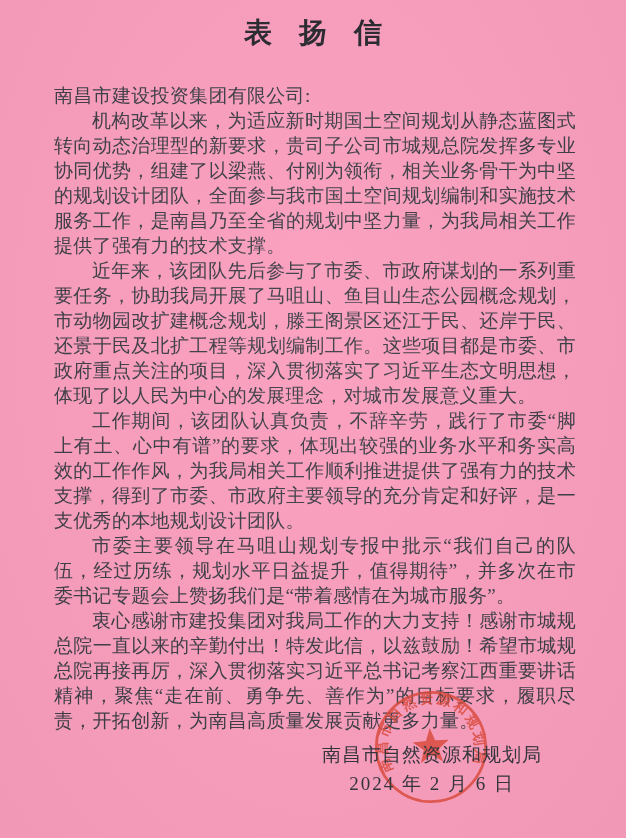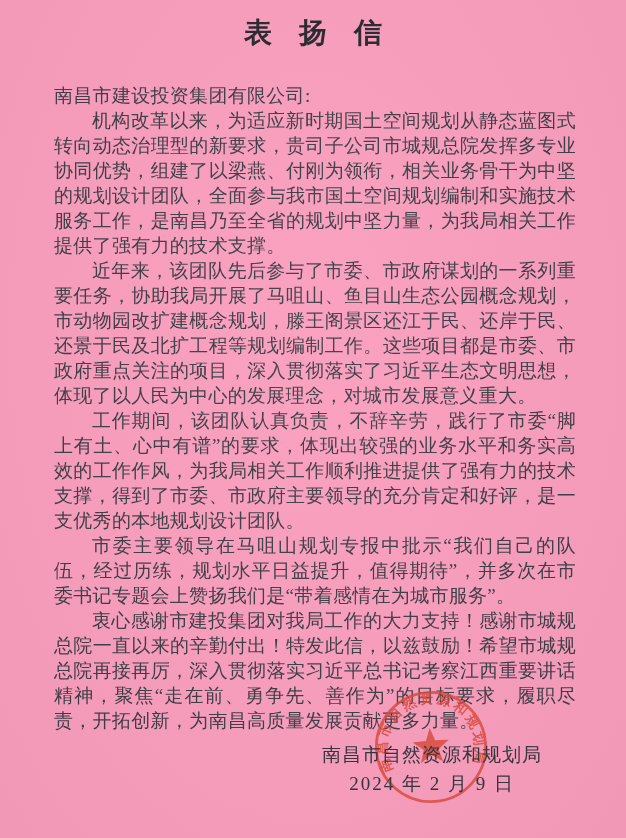--- a/index.html
+++ b/index.html
@@ -120,16 +120,16 @@
         <path id="sealArc" d="M 27.1 92.4 A 51 51 0 1 1 122.9 92.4" fill="none"></path>
       </defs>
       <circle cx="75" cy="75" r="63" fill="none" stroke-width="3.2" stroke="#d94a3c"></circle>
       <text class="seal-arc-label" fill="#d94a3c"><textPath href="#sealArc" startOffset="50%" text-anchor="middle">南昌市自然资源和规划局</textPath></text>
       <polygon points="75,53 80.3,67.7 95.9,68.2 83.6,77.8 87.9,92.8 75,84 62.1,92.8 66.4,77.8 54.1,68.2 69.7,67.7" fill="#d94a3c"></polygon>
     </svg>
   </div>
 
   <div class="signoff">
     <div class="signature-line">南昌市自然资源和规划局</div>
-    <div class="date-line">2024 年 2 月 9 日</div>
+    <div class="date-line">2024 年 2 月 6 日</div>
   </div>
 
 </div>
 
 </body></html>

